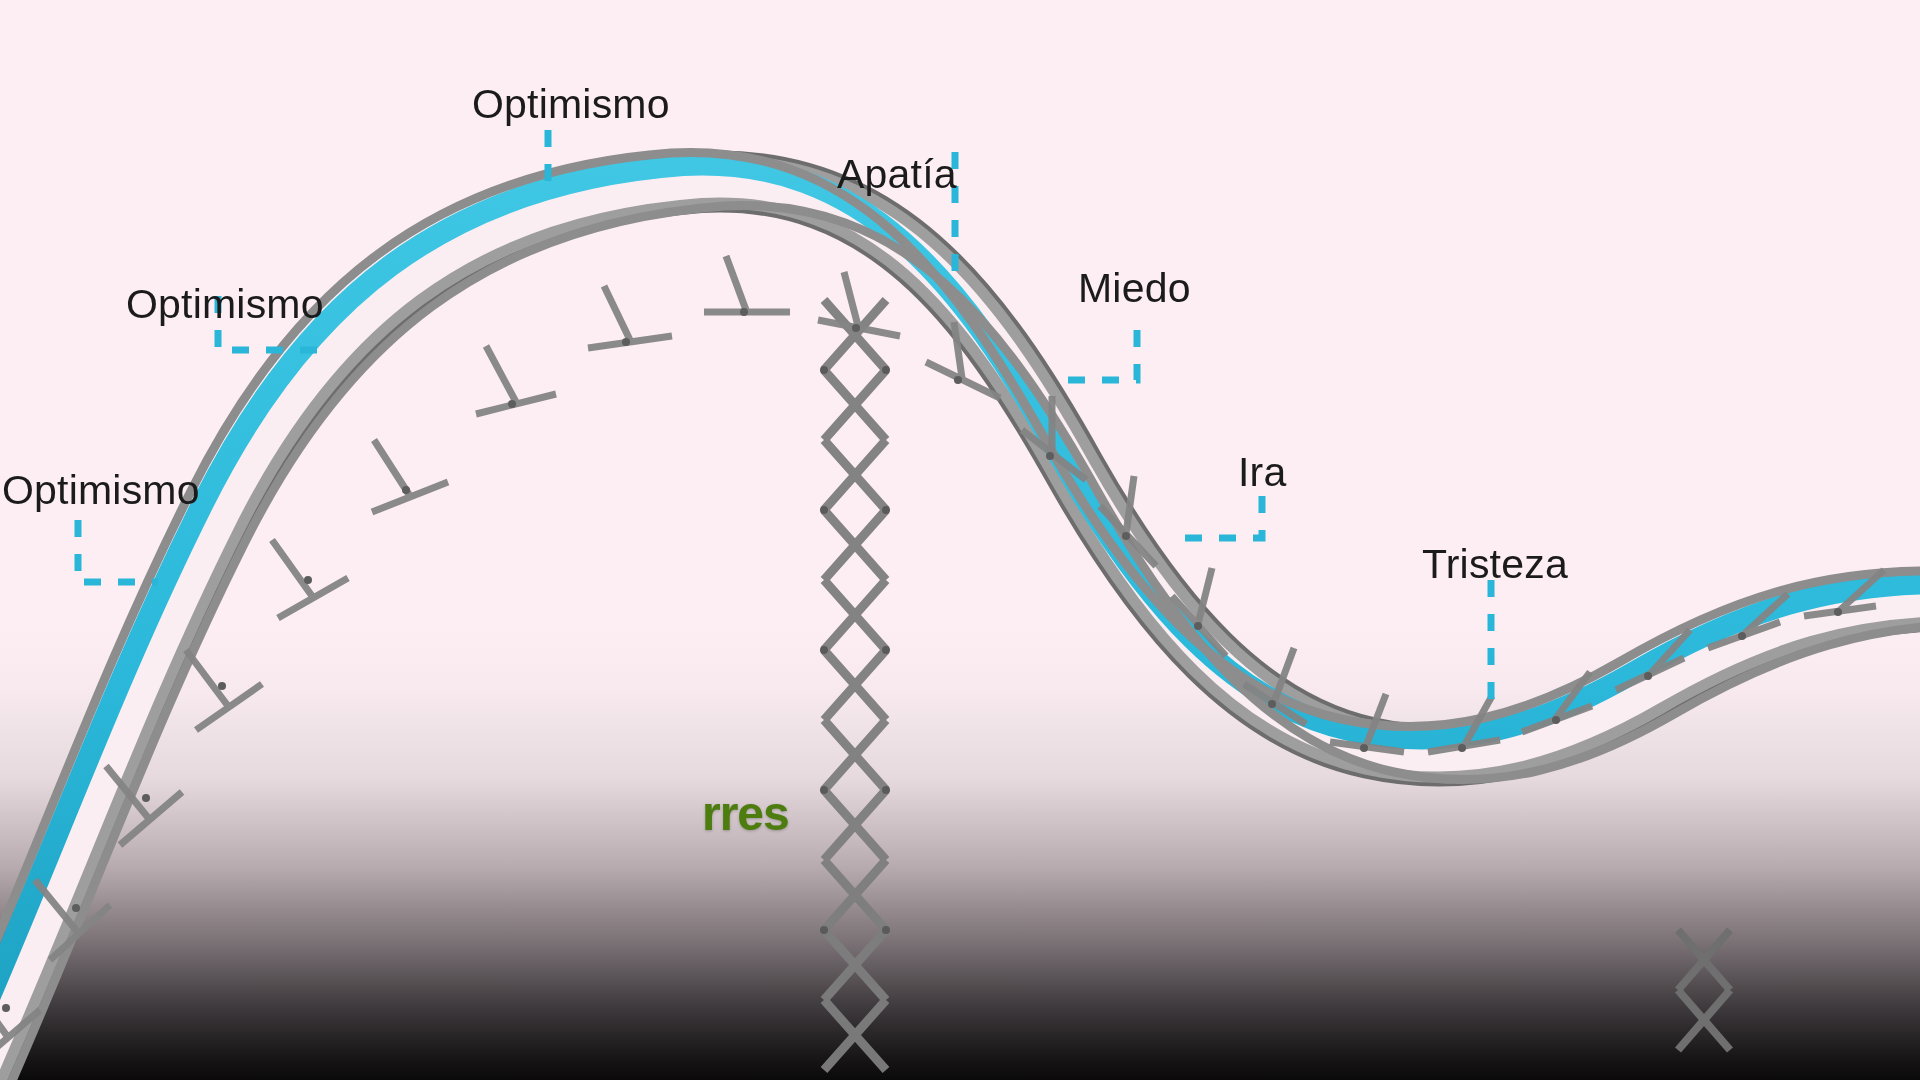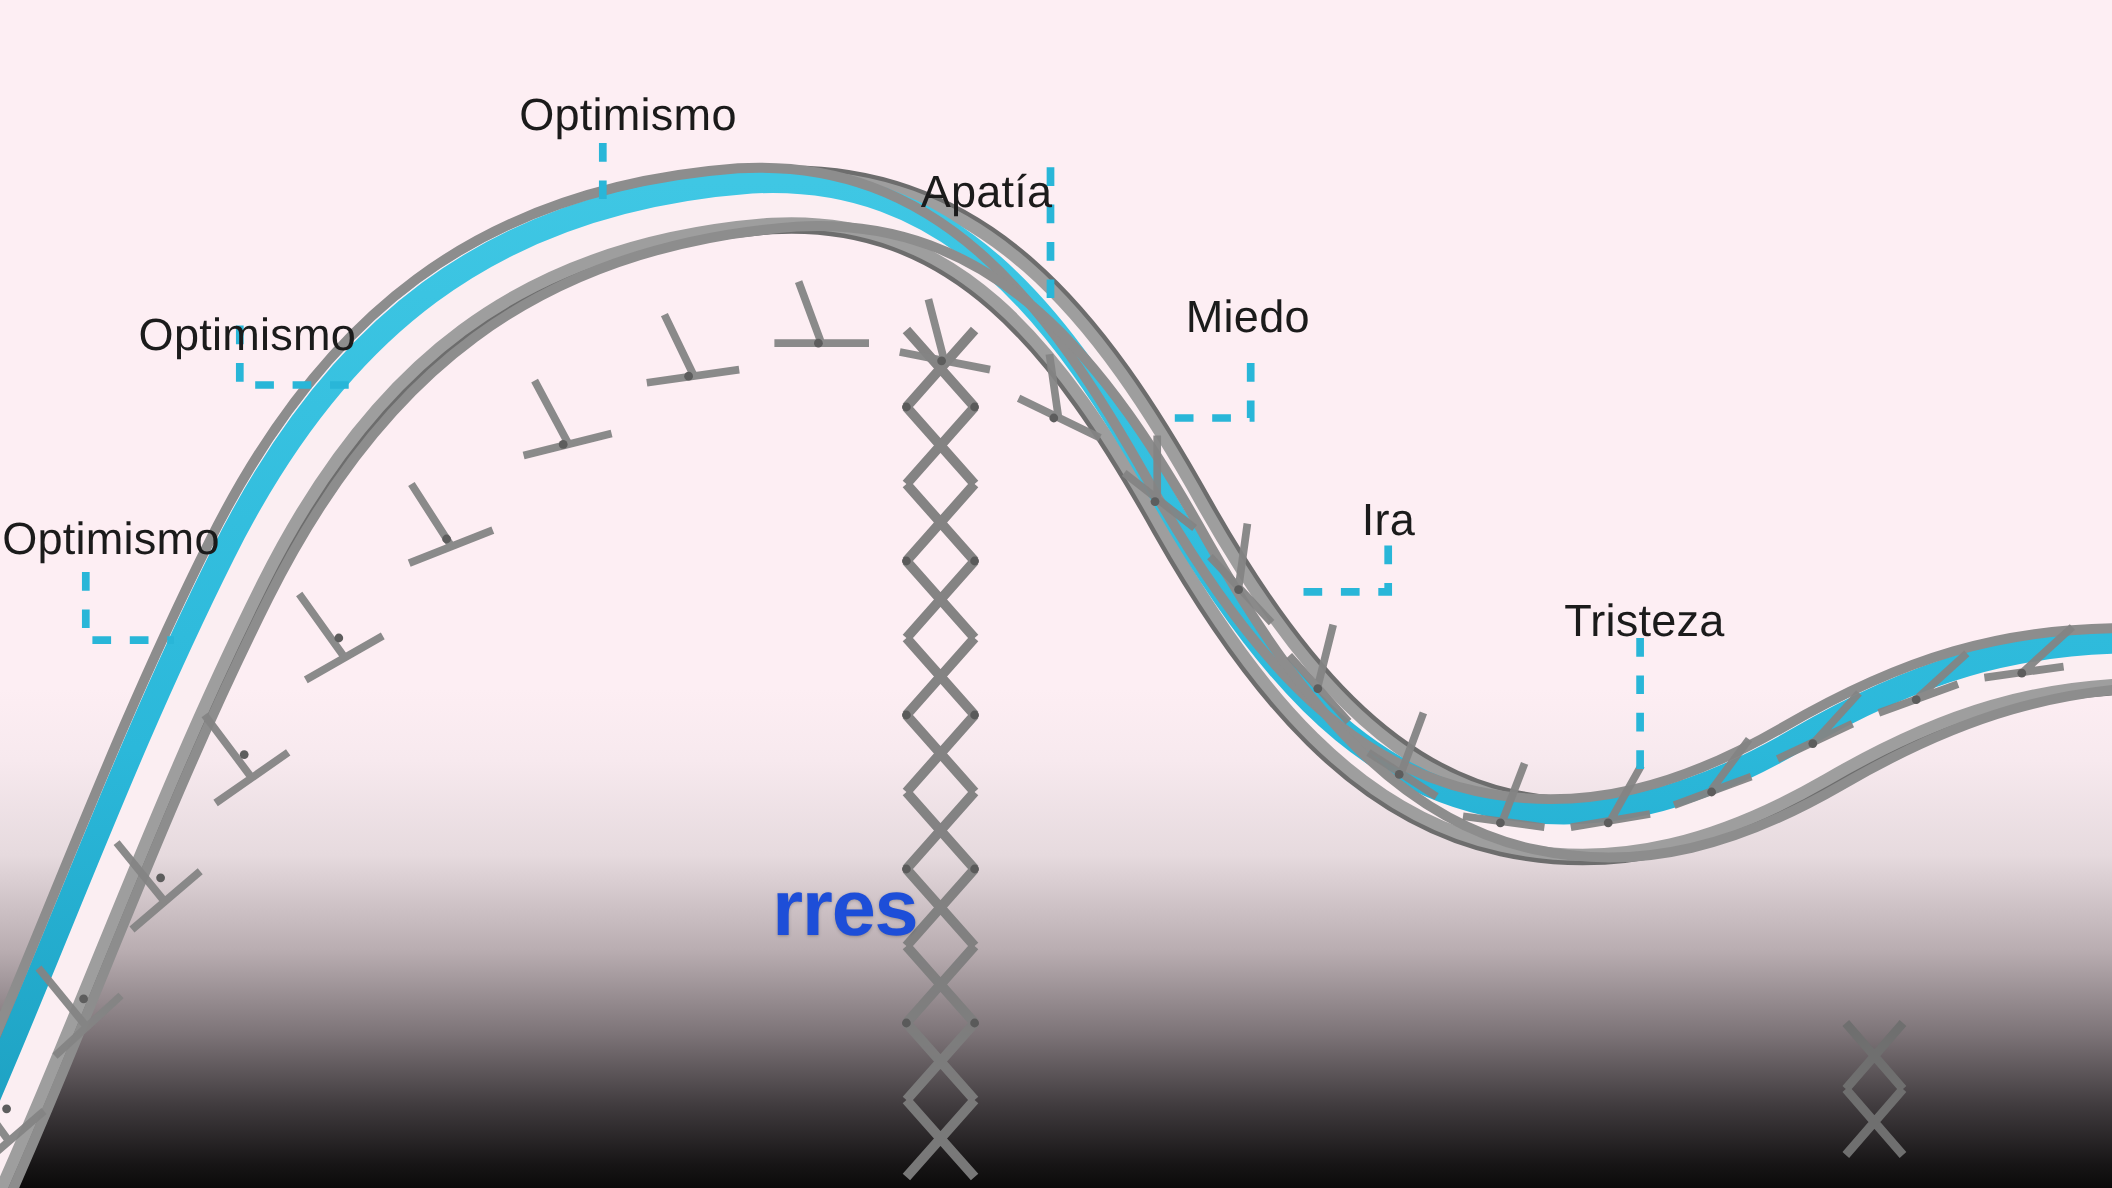--- a/index.html
+++ b/index.html
@@ -26,22 +26,22 @@
     position:absolute;
     color:#1b1b1b;
     font-size:41px;
     font-weight:400;
     letter-spacing:0.2px;
     white-space:nowrap;
     line-height:1;
   }
   .watermark {
     position:absolute;
-    color:#1d4ed8;
-    font-size:72px;
+    color:#4d7c0f;
+    font-size:48px;
     font-weight:700;
     letter-spacing:-1px;
     line-height:1;
     text-shadow:0 1px 3px rgba(0,0,0,0.25);
   }
 </style>
 </head>
 <body>
 
 <div id="stage">

